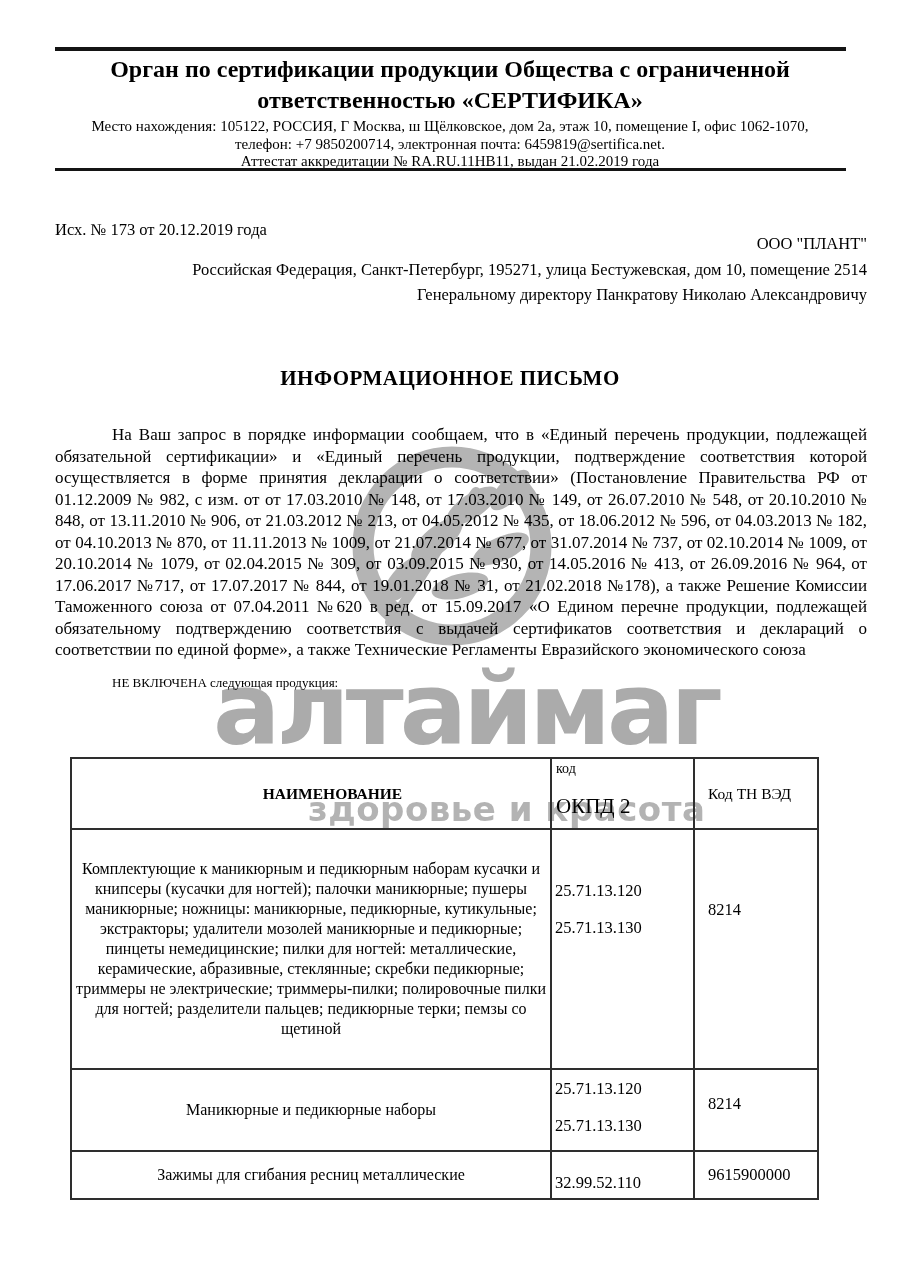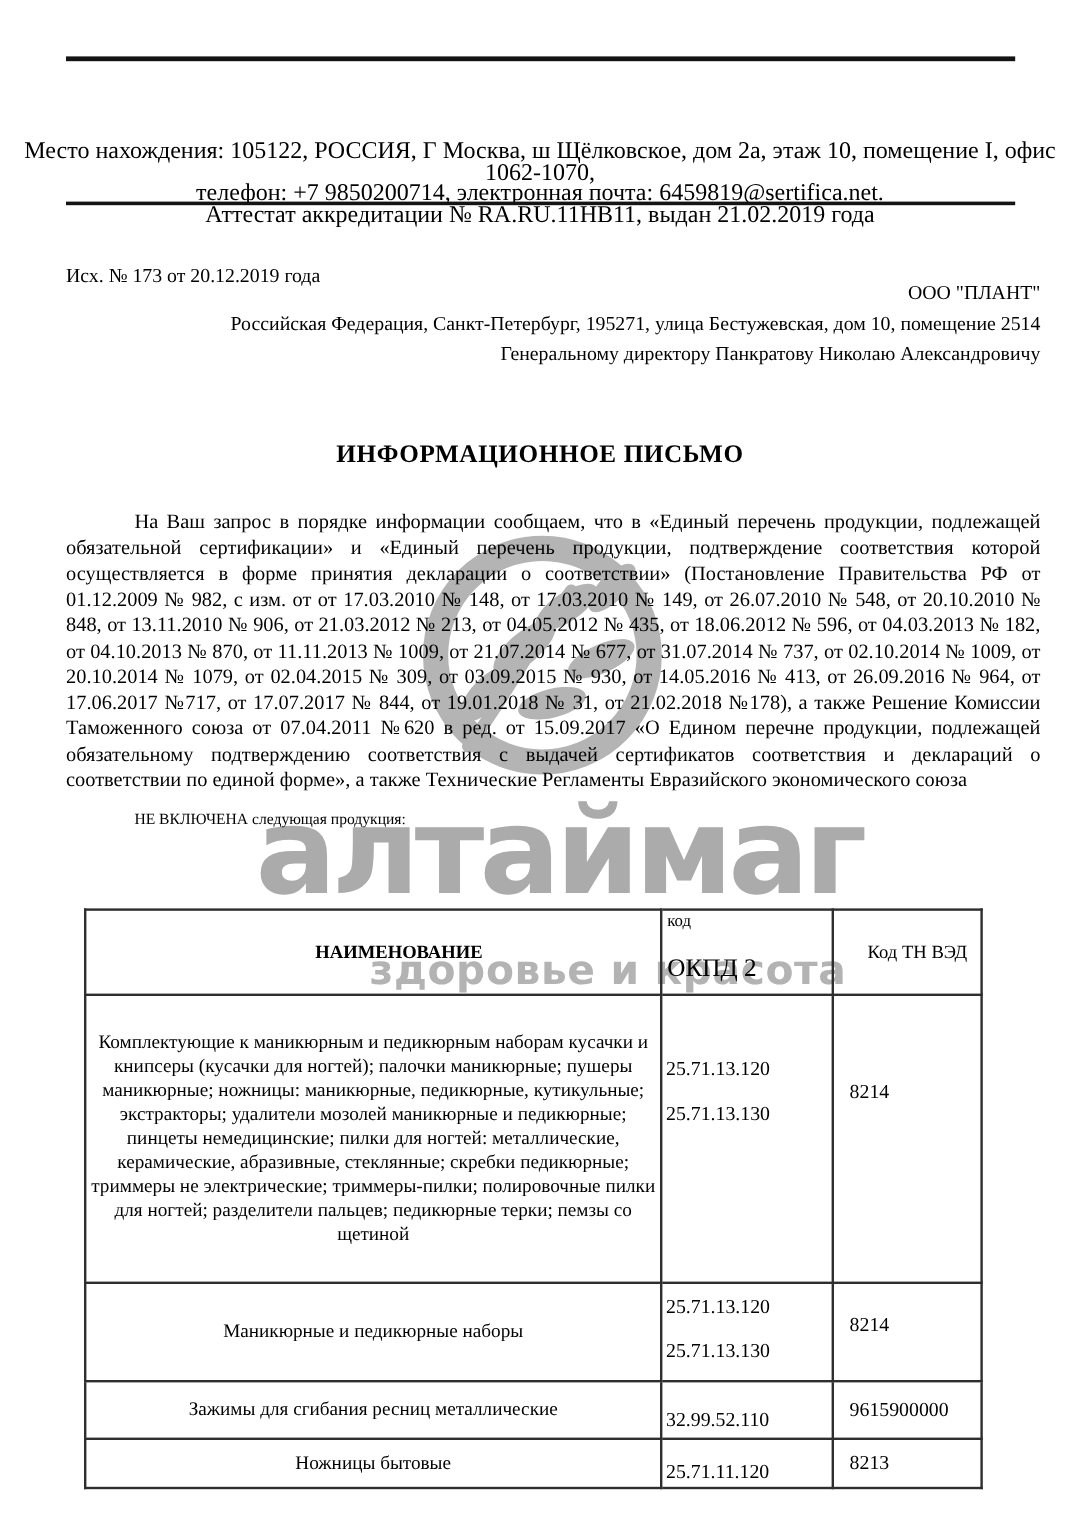--- a/index.html
+++ b/index.html
@@ -12,21 +12,21 @@
   
   .rule { position:absolute; left:55px; width:791px; background:#141414; z-index:2; }
   .rule-top { top:47px; height:4px; }
   .rule-bottom { top:168px; height:3px; }
   .lh-title {
     position:absolute; left:0; top:54px; width:900px; text-align:center;
     font-weight:bold; font-size:24px; line-height:31px; z-index:2;
   }
   .lh-address {
     position:absolute; left:0; top:118px; width:900px; text-align:center;
-    font-size:20px; line-height:17.5px; z-index:2;
+    font-size:15px; line-height:17.5px; z-index:2;
   }
 
   
   .ref-line { position:absolute; left:55px; top:203px; font-size:16.5px; z-index:2;margin-top:17px; }
   .addressee {
     position:absolute; right:33px; top:231px; width:820px; text-align:right;
     font-size:16.5px; line-height:25.5px; z-index:2;
   }
 
   
@@ -68,21 +68,21 @@
   tr.hdr   { height:71px; }
   tr.row1  { height:240px; }
   tr.row2  { height:82px; }
   tr.row3  { height:48px; }
   tr.row4  { height:38px; }
 
   th.h-name { font-weight:bold; font-size:15.5px; text-align:center; vertical-align:middle;padding-left:44px; }
   th.h-code { font-weight:normal; text-align:left; vertical-align:top; padding:2px 2px 0 4px; }
   th.h-code .code-top { font-size:14px; }
   th.h-code .code-bot { font-size:21px; margin-top:17px; }
-  th.h-tnved { font-weight:normal; font-size:15.5px; text-align:left; vertical-align:middle; padding-left:28px; }
+  th.h-tnved { font-weight:normal; font-size:15.5px; text-align:left; vertical-align:middle; padding-left:13px; }
 
   td.name { text-align:center; vertical-align:middle; font-size:16px; line-height:20px; padding:6px 3px; }
   td.code { text-align:left; vertical-align:top; padding:2px 2px 2px 3px; font-size:16.5px; line-height:21px; }
   td.code .gap { margin-top:16px; }
   tr.row1 td.code { padding-top:50px; }
   tr.row2 td.code { padding-top:8px; }
   tr.row3 td.code, tr.row4 td.code { vertical-align:middle; padding-top:16px; }
   td.tnved { text-align:left; vertical-align:top; padding-left:13px; font-size:16.5px; }
   tr.row1 td.tnved { padding-top:70px; }
   tr.row2 td.tnved { padding-top:24px; }
@@ -100,20 +100,24 @@
     <ellipse cx="99" cy="104" rx="32" ry="13" fill="#b4b4b4" transform="rotate(-40 99 104)"></ellipse>
     <ellipse cx="134" cy="70" rx="30" ry="12" fill="#b4b4b4" transform="rotate(-34 134 70)"></ellipse>
     <ellipse cx="122" cy="150" rx="29" ry="12" fill="#b4b4b4" transform="rotate(-14 122 150)"></ellipse>
     <ellipse cx="163" cy="113" rx="30" ry="12" fill="#b4b4b4" transform="rotate(-24 163 113)"></ellipse>
     <ellipse cx="172" cy="54" rx="26" ry="11" fill="#b4b4b4" transform="rotate(-46 172 54)"></ellipse>
   </svg>
   <div class="wm wm-tagline">здоровье и красота</div>
   <div class="wm wm-brand">алтаймаг</div>
 
   <div class="rule rule-top"></div>
+  <div class="lh-title">
+    <div>Орган по сертификации продукции Общества с ограниченной</div>
+    <div>ответственностью «СЕРТИФИКА»</div>
+  </div>
   <div class="lh-address">
     <div>Место нахождения: 105122, РОССИЯ, Г Москва, ш Щёлковское, дом 2а, этаж 10, помещение I, офис 1062-1070,</div>
     <div>телефон: +7 9850200714, электронная почта: 6459819@sertifica.net.</div>
     <div>Аттестат аккредитации № RA.RU.11НВ11, выдан 21.02.2019 года</div>
   </div>
   <div class="rule rule-bottom"></div>
 
   <div class="ref-line">Исх. № 173 от 20.12.2019 года</div>
   <div class="addressee">
     <div>ООО "ПЛАНТ"</div>
@@ -156,23 +160,16 @@
       </td>
       <td class="tnved">8214</td>
     </tr>
     <tr class="row3">
       <td class="name">Зажимы для сгибания ресниц металлические</td>
       <td class="code">
         <div>32.99.52.110</div>
       </td>
       <td class="tnved">9615900000</td>
     </tr>
-    <tr class="row4">
-      <td class="name">Ножницы бытовые</td>
-      <td class="code">
-        <div>25.71.11.120</div>
-      </td>
-      <td class="tnved">8213</td>
-    </tr>
   </tbody>
     </table>
 
 </div>
 
 </body></html>

